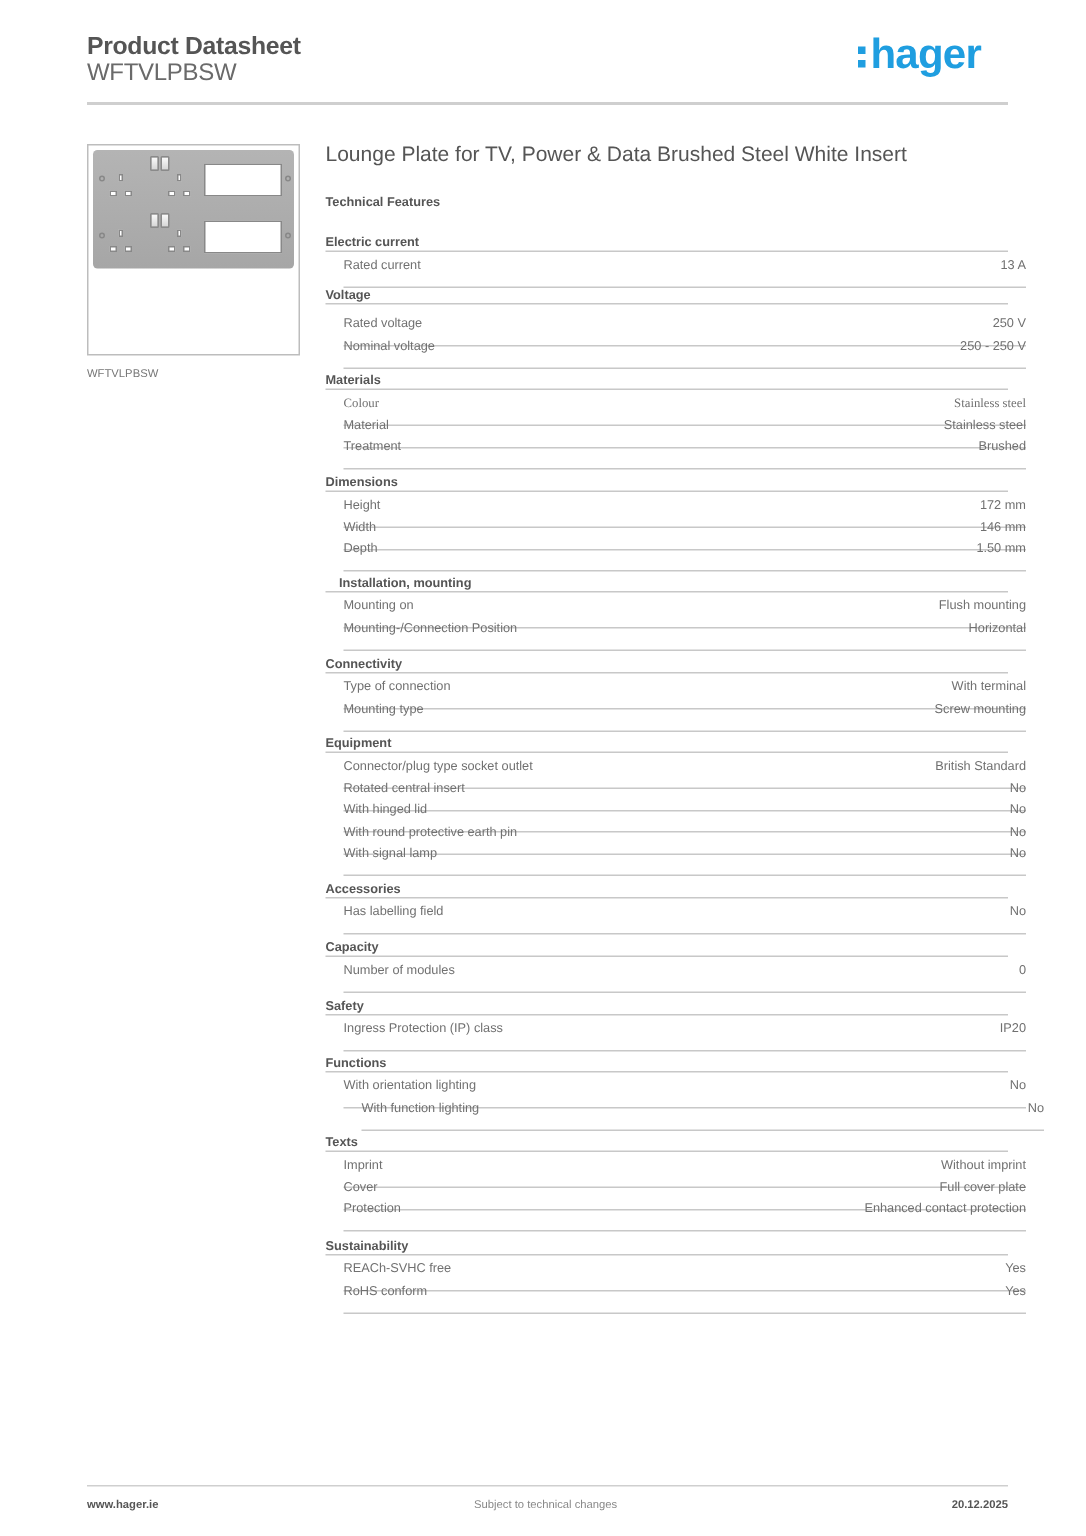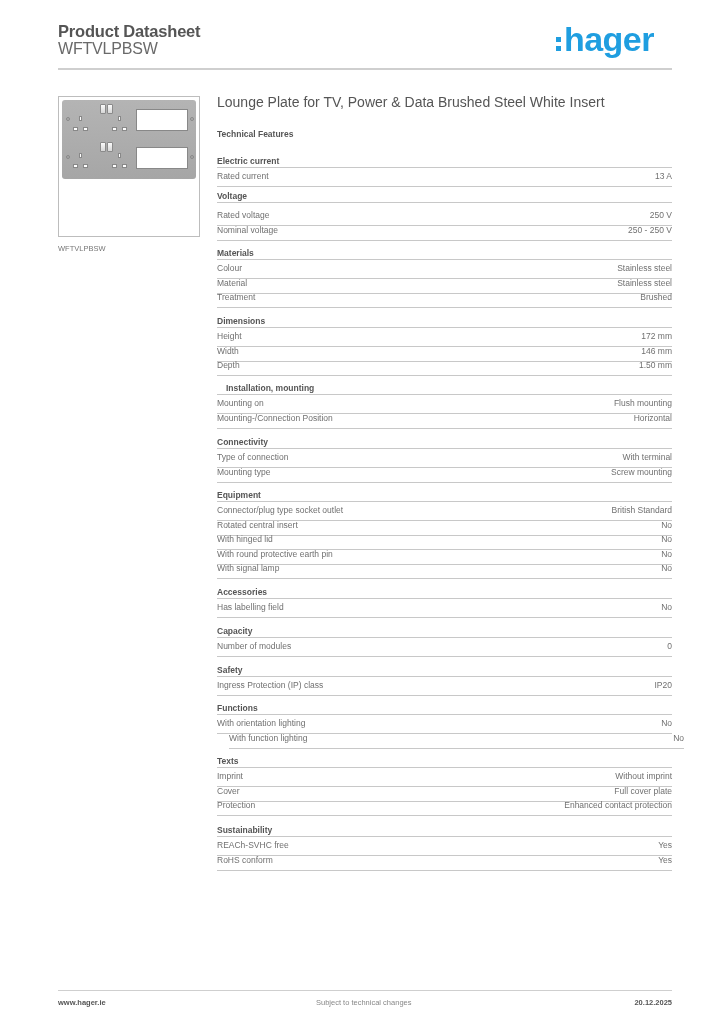--- a/index.html
+++ b/index.html
@@ -2,42 +2,42 @@
 <html><head>
   <meta charset="utf-8">
   <style>
     * { box-sizing: border-box; margin: 0; padding: 0; }
     html, body { width: 724px; height: 1024px; background: #ffffff; overflow: hidden; }
     body { position: relative; font-family: "Liberation Sans", sans-serif; color: #555; }
 
     .header { position: absolute; left: 58px; top: 20px; width: 614px; height: 50px; }
     .doc-title { position: absolute; left: 0; top: 2px; font-size: 16.5px; font-weight: bold; color: #555; letter-spacing: -0.2px; }
     .doc-subtitle { position: absolute; left: 0; top: 20px; font-size: 16px; color: #6a6a6a; letter-spacing: -0.2px; }
-    .logo { position: absolute; right: 18px; top: 0px; font-size: 34px; font-weight: bold; color: #1f9ee0; letter-spacing: -0.5px; }
+    .logo { position: absolute; right: 18px; top: 0px; font-size: 28px; font-weight: bold; color: #1f9ee0; letter-spacing: -0.5px; }
     .logo .colon { display: inline-block; width: 6px; height: 18px; position: relative; top: 2px; margin-right: 2px; }
     .logo .colon::before, .logo .colon::after { content: ""; position: absolute; left: 0; width: 5px; height: 5px; background: #1f9ee0; }
     .logo .colon::before { top: 2px; }
     .logo .colon::after { top: 11px; }
     .header-rule { position: absolute; left: 58px; top: 68px; width: 614px; height: 2px; background: #cfcfcf; }
 
     .image-box { position: absolute; left: 58px; top: 96px; width: 142px; height: 141px; border: 1px solid #bdbdbd; background: #fff; }
     .plate { position: absolute; left: 3px; top: 3px; width: 134px; height: 79px; background: linear-gradient(180deg,#b4b4b4,#a6a6a6); border-radius: 3px; }
     .switch { position: absolute; width: 6px; height: 10px; background: linear-gradient(180deg,#fafafa,#d6d6d6); border: 1px solid #8a8a8a; border-radius: 1px; }
     .slot { position: absolute; width: 5px; height: 4px; background: #fff; border: 1px solid #888; }
     .slot-v { position: absolute; width: 3px; height: 5px; background: #fff; border: 1px solid #888; }
     .screw { position: absolute; width: 4px; height: 4px; border: 1px solid #888; border-radius: 50%; }
     .data-window { position: absolute; width: 52px; height: 22px; background: #fff; border: 1px solid #888; }
     .image-caption { position: absolute; left: 58px; top: 244px; font-size: 7.5px; color: #777; }
 
     .main { position: absolute; left: 217px; top: 94px; width: 455px; }
     .product-name { position: absolute; left: 0; top: 0; font-size: 14px; font-weight: normal; color: #555; white-space: nowrap; }
     .tech-title { position: absolute; left: 0; top: 35px; font-size: 8.5px; font-weight: bold; color: #555; }
 
     .group-heading { position: absolute; left: 0; width: 455px; font-size: 8.5px; font-weight: bold; color: #555; height: 13px; border-bottom: 1px solid #c8c8c8; line-height: 12px; }
-    .row { position: absolute; left: 0; width: 455px; height: 18px; border-bottom: 1px solid #c8c8c8; font-size: 8.5px; color: #707070; line-height: 14px; }
+    .row { position: absolute; left: 12px; width: 455px; height: 23px; border-bottom: 1px solid #c8c8c8; font-size: 8.5px; color: #707070; line-height: 14px; }
     .row .label { position: absolute; left: 0; top: 0; white-space: nowrap; }
     .row .value { position: absolute; right: 0; top: 0; white-space: nowrap; }
 
     .footer-rule { position: absolute; left: 58px; top: 990px; width: 614px; height: 1px; background: #cfcfcf; }
     .footer-left { position: absolute; left: 58px; top: 998px; font-size: 7.5px; font-weight: bold; color: #555; }
     .footer-center { position: absolute; left: 316px; top: 998px; font-size: 7.5px; color: #888; }
     .footer-right { position: absolute; right: 52px; top: 998px; font-size: 7.5px; font-weight: bold; color: #555; }
   </style>
 </head>
 <body>
@@ -91,21 +91,21 @@
     <div class="group-heading" style="top: 96px;">Voltage</div>
     <div class="row" style="top: 114px;">
       <span class="label">Rated voltage</span>
       <span class="value">250 V</span>
     </div>
     <div class="row" style="top: 128.5px;">
       <span class="label">Nominal voltage</span>
       <span class="value">250 - 250 V</span>
     </div>
     <div class="group-heading" style="top: 153px;">Materials</div>
-    <div class="row" style="top: 167px;">
+    <div class="row" style="top: 167px; font-family: Liberation Serif, serif;">
       <span class="label">Colour</span>
       <span class="value">Stainless steel</span>
     </div>
     <div class="row" style="top: 181.5px;">
       <span class="label">Material</span>
       <span class="value">Stainless steel</span>
     </div>
     <div class="row" style="top: 196px;">
       <span class="label">Treatment</span>
       <span class="value">Brushed</span>

